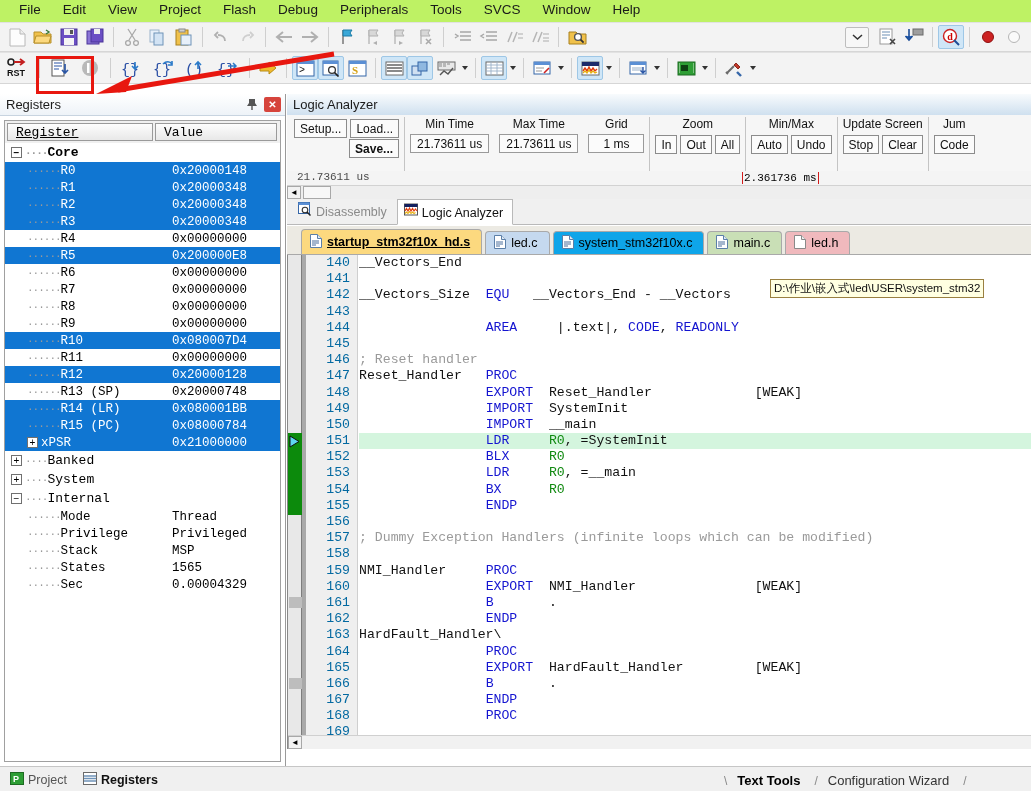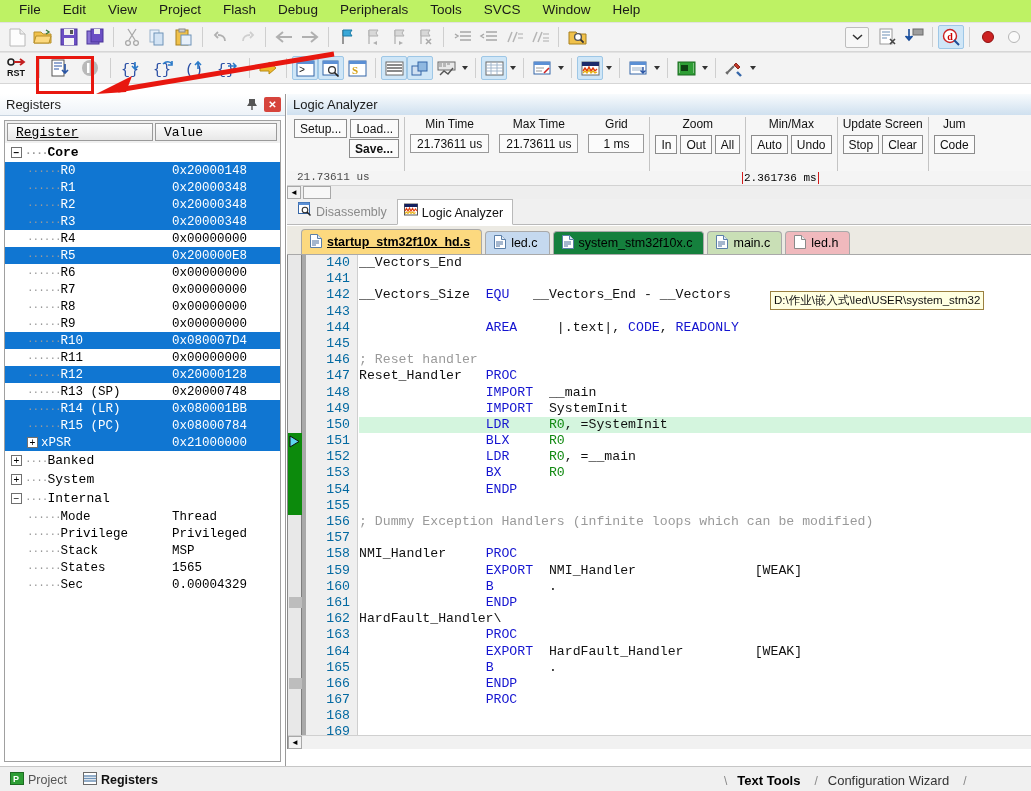--- a/index.html
+++ b/index.html
@@ -962,21 +962,21 @@
         <span class="ul">startup_stm32f10x_hd.s</span>
       </div>
       <div class="ftab" style="background: rgb(197, 217, 239);">
         <span><svg width="12" height="14" viewBox="0 0 12 14">
             <path d="M0.5 0.5h7l4 4v9h-11z" fill="#fff" stroke="#5b7fa8"></path>
             <path d="M7.5 0.5v4h4" fill="#dfe9f4" stroke="#5b7fa8"></path>
             <path d="M2 7h7M2 9h7M2 11h4" stroke="#4a6f9c" stroke-width="1"></path>
           </svg></span>
         <span>led.c</span>
       </div>
-      <div class="ftab" style="background: #15803d;">
+      <div class="ftab" style="background: #0ea5e9;">
         <span><svg width="12" height="14" viewBox="0 0 12 14">
             <path d="M0.5 0.5h7l4 4v9h-11z" fill="#fff" stroke="#5b7fa8"></path>
             <path d="M7.5 0.5v4h4" fill="#dfe9f4" stroke="#5b7fa8"></path>
             <path d="M2 7h7M2 9h7M2 11h4" stroke="#4a6f9c" stroke-width="1"></path>
           </svg></span>
         <span>system_stm32f10x.c</span>
       </div>
       <div class="ftab" style="background: rgb(201, 223, 182);">
         <span><svg width="12" height="14" viewBox="0 0 12 14">
             <path d="M0.5 0.5h7l4 4v9h-11z" fill="#fff" stroke="#5b7fa8"></path>
@@ -1038,43 +1038,44 @@
       </div>
     <div class="code-area" id="code-area">
         <div class="cl"><span class="pln">__Vectors_End</span></div>
         <div class="cl">&nbsp;</div>
         <div class="cl"><span class="pln">__Vectors_Size  </span><span class="kw">EQU</span><span class="pln">   __Vectors_End - __Vectors</span></div>
         <div class="cl">&nbsp;</div>
         <div class="cl"><span class="pln">                </span><span class="kw">AREA</span><span class="pln">     |.text|, </span><span class="kw">CODE</span><span class="pln">, </span><span class="kw">READONLY</span></div>
         <div class="cl">&nbsp;</div>
         <div class="cl"><span class="cmt">; Reset handler</span></div>
         <div class="cl"><span class="pln">Reset_Handler   </span><span class="kw">PROC</span></div>
+        <div class="cl"><span class="pln">                </span><span class="kw">EXPORT</span><span class="pln">  Reset_Handler             [WEAK]</span></div>
+        <div class="cl"><span class="pln">                </span><span class="kw">IMPORT</span><span class="pln">  SystemInit</span></div>
         <div class="cl"><span class="pln">                </span><span class="kw">IMPORT</span><span class="pln">  __main</span></div>
-        <div class="cl"><span class="pln">                </span><span class="kw">IMPORT</span><span class="pln">  SystemInit</span></div>
         <div class="cl current"><span class="pln">                </span><span class="kw">LDR</span><span class="pln">     </span><span class="reg2">R0</span><span class="pln">, =SystemInit</span></div>
         <div class="cl"><span class="pln">                </span><span class="kw">BLX</span><span class="pln">     </span><span class="reg2">R0</span></div>
         <div class="cl"><span class="pln">                </span><span class="kw">LDR</span><span class="pln">     </span><span class="reg2">R0</span><span class="pln">, =__main</span></div>
         <div class="cl"><span class="pln">                </span><span class="kw">BX</span><span class="pln">      </span><span class="reg2">R0</span></div>
         <div class="cl"><span class="pln">                </span><span class="kw">ENDP</span></div>
         <div class="cl">&nbsp;</div>
         <div class="cl"><span class="cmt">; Dummy Exception Handlers (infinite loops which can be modified)</span></div>
         <div class="cl">&nbsp;</div>
         <div class="cl"><span class="pln">NMI_Handler     </span><span class="kw">PROC</span></div>
         <div class="cl"><span class="pln">                </span><span class="kw">EXPORT</span><span class="pln">  NMI_Handler               [WEAK]</span></div>
         <div class="cl"><span class="pln">                </span><span class="kw">B</span><span class="pln">       .</span></div>
         <div class="cl"><span class="pln">                </span><span class="kw">ENDP</span></div>
         <div class="cl"><span class="pln">HardFault_Handler\</span></div>
         <div class="cl"><span class="pln">                </span><span class="kw">PROC</span></div>
         <div class="cl"><span class="pln">                </span><span class="kw">EXPORT</span><span class="pln">  HardFault_Handler         [WEAK]</span></div>
         <div class="cl"><span class="pln">                </span><span class="kw">B</span><span class="pln">       .</span></div>
         <div class="cl"><span class="pln">                </span><span class="kw">ENDP</span></div>
         <div class="cl"><span class="pln">                </span><span class="kw">PROC</span></div>
       </div>
 
-    <div class="tooltip" style="left:482px; top:36px;">D:\作业\嵌入式\led\USER\system_stm32</div>
+    <div class="tooltip" style="left:482px; top:24px;">D:\作业\嵌入式\led\USER\system_stm32</div>
 
     <div class="ed-hscroll">
       <div class="sc-arrow" style="position:absolute;left:0;top:0;">◄</div>
     </div>
   </div>
 
   <div class="botbar">
     <div class="bt-left">
       <div class="bt-tab">
         <span>

